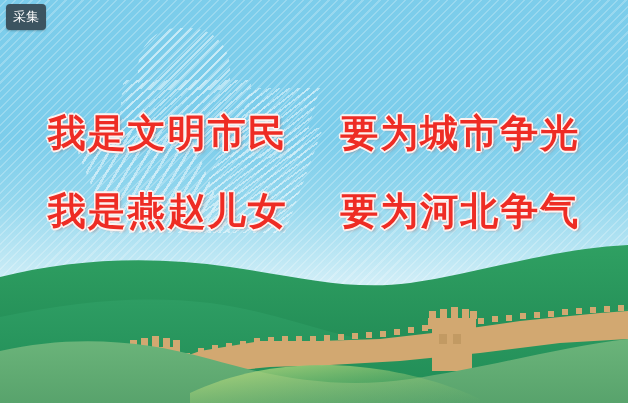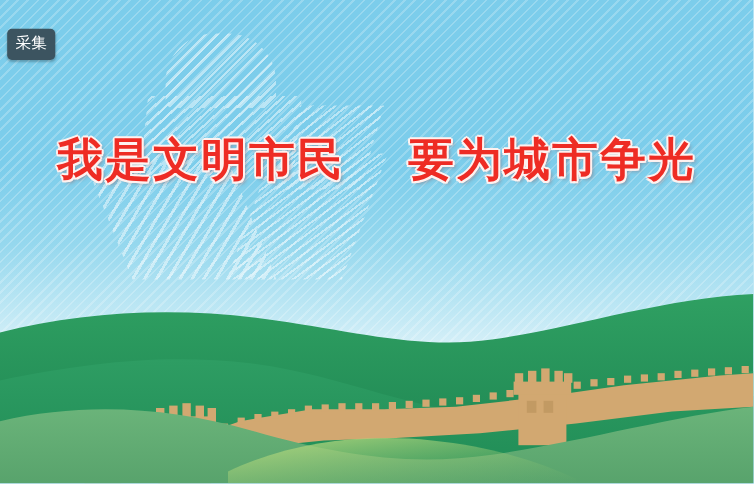--- a/index.html
+++ b/index.html
@@ -121,21 +121,20 @@
     color: #ffffff;
     border: none;
     border-radius: 4px;
     font-family: "DejaVu Sans", "Liberation Sans", sans-serif;
     font-size: 13px;
     line-height: 26px;
     text-align: center;
     padding: 0;
     cursor: pointer;
     box-shadow: 0 1px 2px rgba(0,0,0,0.25);
-    margin-top: 20px;
   }
 </style>
 </head>
 <body>
 
 <div class="poster">
 
   <div class="sky"></div>
   <div class="sky-hatch"></div>
 
@@ -255,17 +254,22 @@
                L480,160 L190,160 Z" fill="url(#gGlow)"></path>
     </svg>
   </div>
 
   <div class="headline">
     <div class="line">
       <span>我是文明市民</span>
       <span class="gap"></span>
       <span>要为城市争光</span>
     </div>
+    <div class="line">
+      <span>我是燕赵儿女</span>
+      <span class="gap"></span>
+      <span>要为河北争气</span>
+    </div>
   </div>
 
   <button class="capture-btn">采集</button>
 
 </div>
 
 </body></html>

